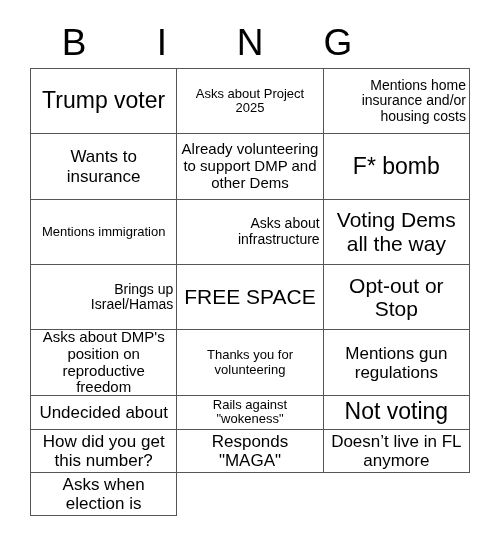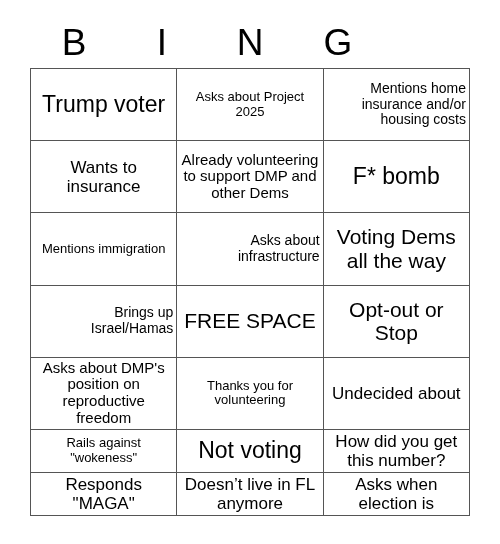--- a/index.html
+++ b/index.html
@@ -134,20 +134,23 @@
         <span class="cell-text s-lg">Opt-out or Stop</span>
       </div>
     <div class="cell">
         <span class="cell-text s-xxs">Asks about DMP's position on reproductive freedom</span>
       </div>
 
     <div class="cell">
         <span class="cell-text s-sm">Thanks you for volunteering</span>
       </div>
     <div class="cell">
+        <span class="cell-text s-md">Mentions gun regulations</span>
+      </div>
+    <div class="cell">
         <span class="cell-text s-md">Undecided about</span>
       </div>
     <div class="cell">
         <span class="cell-text s-sm">Rails against "wokeness"</span>
       </div>
     <div class="cell">
         <span class="cell-text s-xl">Not voting</span>
       </div>
 
     <div class="cell">

